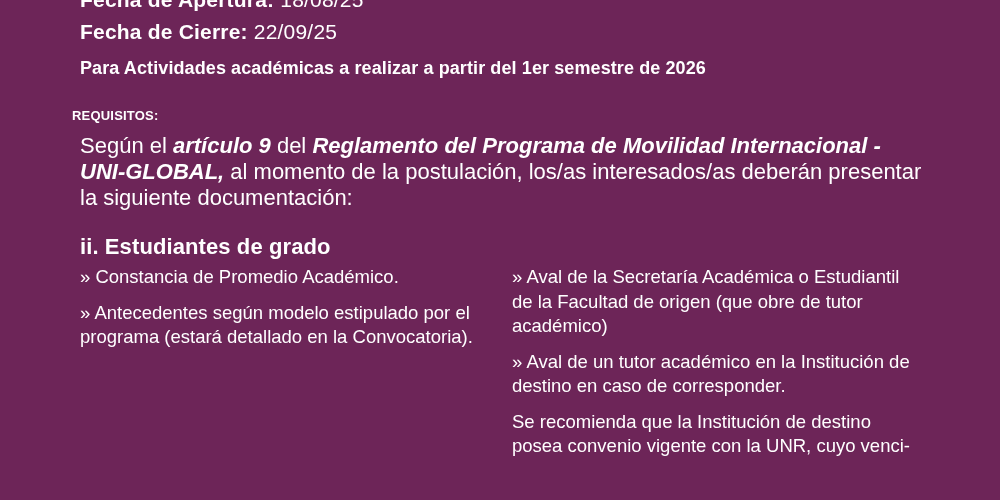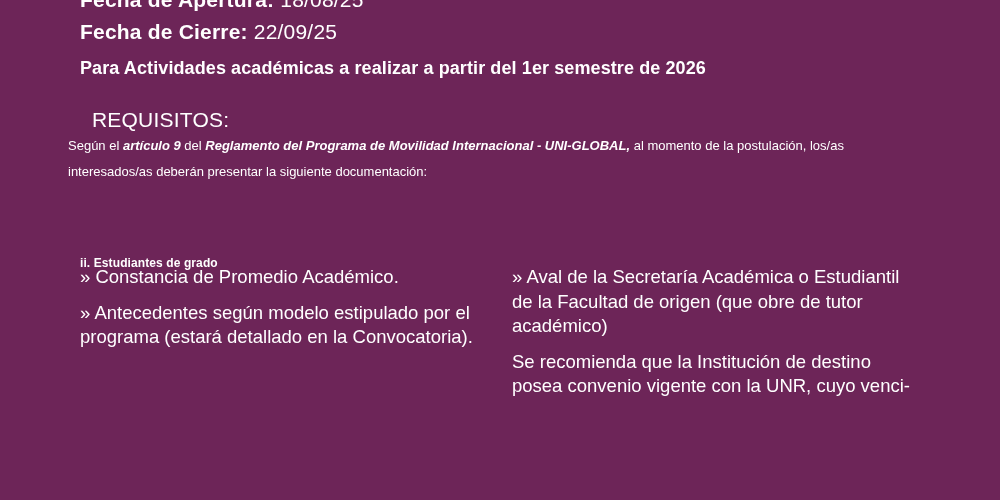--- a/index.html
+++ b/index.html
@@ -51,43 +51,43 @@
     top: 58px;
     left: 80px;
     font-size: 18px;
     font-weight: bold;
     letter-spacing: 0.1px;
     white-space: nowrap;
   }
   .req-title {
     position: absolute;
     top: 108px;
-    left: 92px;
-    font-size: 21px;
-    font-weight: normal;
+    left: 72px;
+    font-size: 13px;
+    font-weight: bold;
     letter-spacing: 0.2px;
   }
   .req-body {
     position: absolute;
     top: 133px;
-    left: 68px;
+    left: 80px;
     width: 845px;
-    font-size: 13px;
+    font-size: 22px;
     line-height: 26px;
     font-weight: normal;
   }
   .req-body i {
     font-style: italic;
     font-weight: bold;
   }
   .subhead {
     position: absolute;
-    top: 256px;
+    top: 234px;
     left: 80px;
-    font-size: 12px;
+    font-size: 22px;
     font-weight: bold;
     letter-spacing: 0.1px;
   }
   .col {
     position: absolute;
     top: 265px;
     font-size: 18.5px;
     line-height: 24.5px;
   }
   .col-left {
@@ -131,16 +131,17 @@
   <div class="subhead">ii. Estudiantes de grado</div>
 
   <div class="col col-left">
     <p>» Constancia de Promedio Académico.</p>
     <p>» Antecedentes según modelo estipulado por el programa (estará detallado en la Convocatoria).</p>
 
   </div>
 
   <div class="col col-right">
     <p>» Aval de la Secretaría Académica o Estudiantil de la Facultad de origen (que obre de tutor académico)</p>
+    <p>» Aval de un tutor académico en la Institución de destino en caso de corresponder.</p>
     <p>Se recomienda que la Institución de destino posea convenio vigente con la UNR, cuyo venci-</p>
   </div>
 
 </div>
 
 </body></html>

